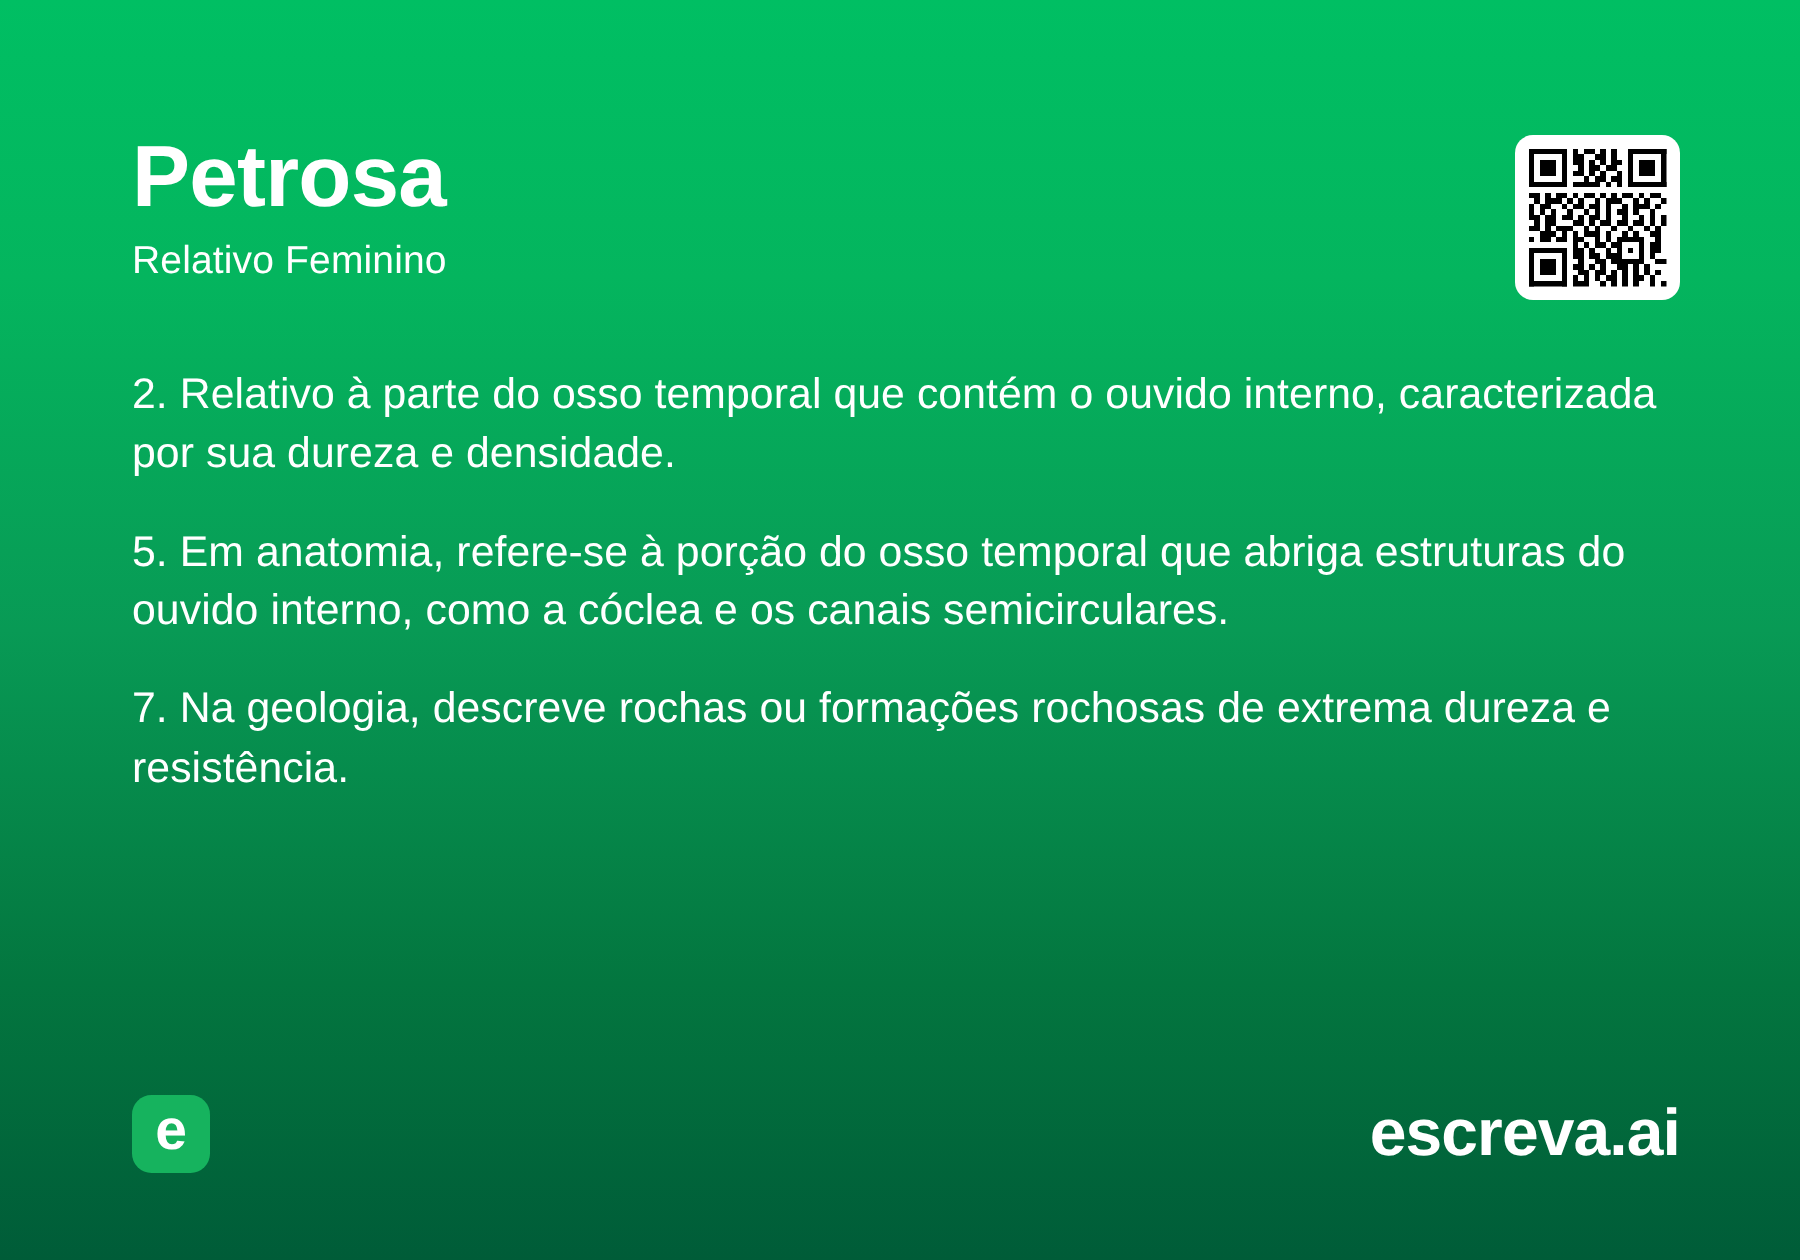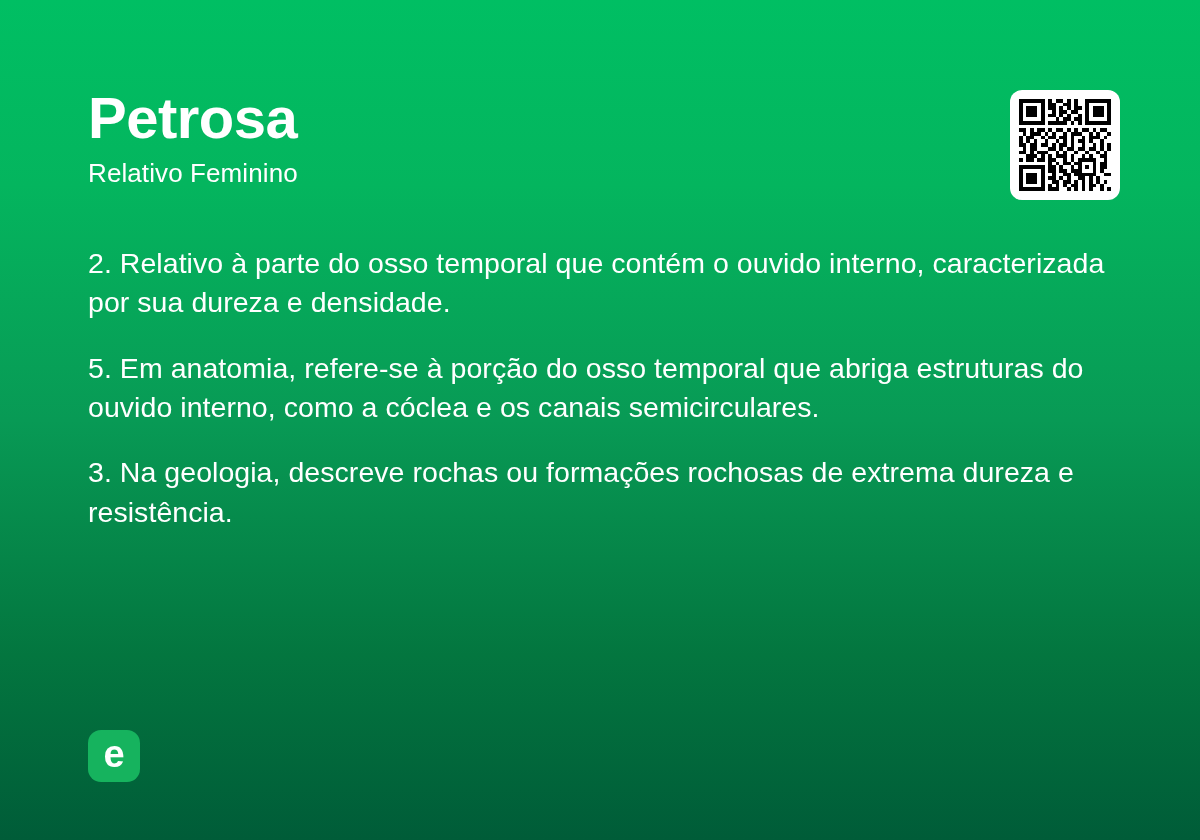--- a/index.html
+++ b/index.html
@@ -338,22 +338,23 @@
           <rect x="17" y="24" width="1" height="1"></rect>
         <rect x="19" y="24" width="1" height="1"></rect>
           <rect x="24" y="24" width="1" height="1"></rect>
       </g>
     </svg>
   </div>
 
   <div class="definitions">
     <p class="definition">2. Relativo à parte do osso temporal que contém o ouvido interno, caracterizada por sua dureza e densidade.</p>
     <p class="definition">5. Em anatomia, refere-se à porção do osso temporal que abriga estruturas do ouvido interno, como a cóclea e os canais semicirculares.</p>
-    <p class="definition">3. Na geologia, descreve rochas ou formações rochosas de extrema dureza e resistência.</p>
+    <p class="definition">7. Na geologia, descreve rochas ou formações rochosas de extrema dureza e resistência.</p>
   </div>
 
   <div class="footer">
     <div class="brand-mark">
       <span class="brand-mark-letter">e</span>
     </div>
+    <div class="brand-name">escreva.ai</div>
   </div>
 
 </div>
 
 </body></html>

